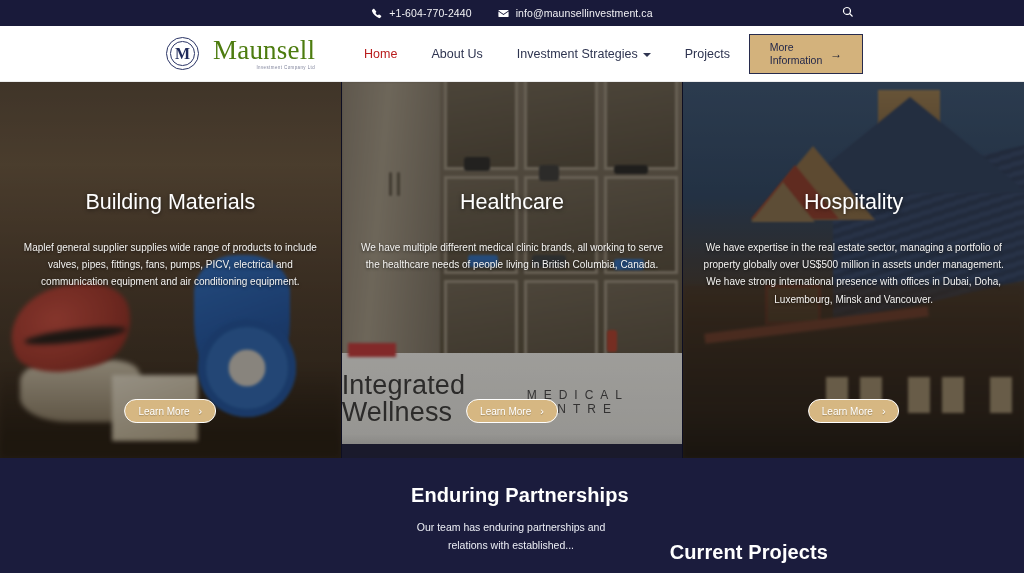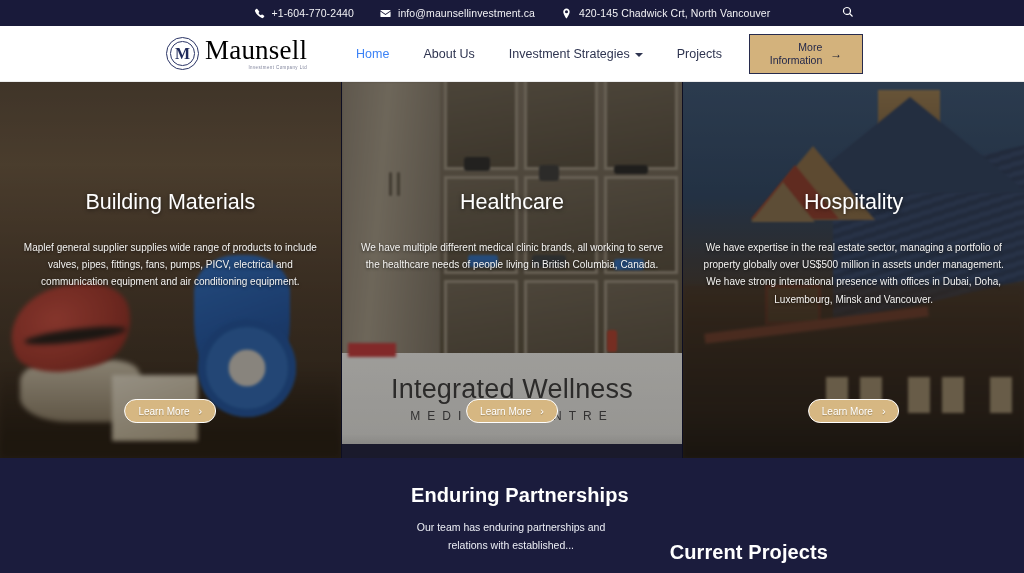--- a/index.html
+++ b/index.html
@@ -57,43 +57,44 @@
     border-radius: 50%; border: 1.4px solid #2b3566;
   }
   .logo-mark span {
     font-family: "Liberation Serif", serif;
     font-weight: bold; font-size: 16px; color: #1f2a5a;
     position: relative; z-index: 2; line-height: 1;
   }
   .logo-text { display: flex; flex-direction: column; line-height: 1; }
   .logo-word {
     font-family: "Liberation Serif", serif;
-    font-size: 27px; color: #000000; letter-spacing: .2px;
+    font-size: 27px; color: #4d7c0f; letter-spacing: .2px;
     line-height: 1.02;
+    margin-left: 8px;
   }
   .logo-sub {
     font-size: 4.4px; color: #7d8199; letter-spacing: .45px;
     text-align: right; margin-top: 1px; transform: scaleY(1.25);
   }
   .nav-links { display: flex; align-items: center; gap: 0; margin-left: 32px; }
   .nav-link {
     font-size: 12.5px; color: #2e3450; padding: 0 17px;
     cursor: pointer; white-space: nowrap; display: flex; align-items: center; gap: 5px;
     text-decoration: none;
   }
-  .nav-link.active { color: #3b82f6; }
+  .nav-link.active { color: #b91c1c; }
   .caret { width: 0; height: 0; border-left: 4px solid transparent; border-right: 4px solid transparent; border-top: 4.5px solid #2e3450; display: inline-block; margin-top: 2px; }
   .cta-btn {
     position: absolute; right: 161px; top: 50%; transform: translateY(-50%);
     width: 114px; height: 40px;
     background: #d3b27c; border: 1.4px solid #272b4d;
     display: flex; align-items: center; justify-content: center; gap: 8px;
     cursor: pointer; padding: 0 6px;
   }
-  .cta-label { font-size: 10.5px; color: #23284a; text-align: right; line-height: 1.22; }
+  .cta-label { font-size: 10.5px; color: #23284a; text-align: left; line-height: 1.22; }
   .cta-arrow { font-size: 12px; color: #14182e; line-height: 1; }
 
   
   .hero { display: flex; height: 376px; width: 1024px; }
   .panel { position: relative; overflow: hidden; flex: 1 1 0; }
   .panel + .panel { border-left: 1px solid #0d0e22; }
   .panel .bg { position: absolute; inset: 0; }
   .panel .scrim { position: absolute; inset: 0; background: rgba(22,18,14,0.38); }
   .panel .content {
     position: absolute; left: 0; right: 0; top: 108px;
@@ -169,21 +170,21 @@
   .shelf-grid {
     position:absolute; left:29%; top:-4%; right:0; height:84%;
     display:grid; grid-template-columns: repeat(3, 1fr); grid-template-rows: repeat(3, 1fr);
     gap: 6px; padding: 4px; filter: blur(1.2px);
   }
   .shelf-cell { background: linear-gradient(170deg,#6f6556 0%, #564d3f 100%); border: 3px solid #9a9080; }
   .shelf-item { position:absolute; border-radius:3px; filter: blur(1px); }
   .sign {
     position:absolute; left:0; right:0; bottom:13px; height:92px;
     background: linear-gradient(180deg,#f2f2f0 0%, #e6e6e4 88%, #cfcfcd 100%);
-    display:flex; flex-direction:column; align-items:center; justify-content:center;
+    display:flex; flex-direction:row; align-items:center; justify-content:center;
     filter: blur(.55px);
   }
   .sign .l1 { font-size: 27px; color:#3a3a3c; letter-spacing:.2px; line-height:1; }
   .sign .l2 { font-size: 12px; color:#46464a; letter-spacing: 7px; margin-top:6px; }
   .sign-red { position:absolute; left:2%; top:-10px; width:48px; height:14px; background:#c5373a; filter: blur(1.4px); }
   .p2-strip { position:absolute; left:0; right:0; bottom:0; height:14px; background:#1e1f3f; }
 
   
   .p3-bg { background: linear-gradient(180deg,#3a5577 0%, #2c4566 30%, #46382c 58%, #2a2119 100%); }
   .roof-main {
@@ -245,28 +246,20 @@
     <div class="tb-item">
       <span class="tb-ico">
         <svg viewBox="0 0 16 16">
             <path d="M1 3h14v10H1z" fill="none"></path>
             <path d="M1.2 3h13.6c.3 0 .6.3.6.6v.2L8 8.6.6 3.8v-.2c0-.3.3-.6.6-.6zM.6 5.2 8 10l7.4-4.8v7.2c0 .3-.3.6-.6.6H1.2c-.3 0-.6-.3-.6-.6z"></path>
           </svg>
       </span>
       <span class="label">info@maunsellinvestment.ca</span>
     </div>
 
-    <div class="tb-item">
-      <span class="tb-ico">
-        <svg viewBox="0 0 16 16">
-            <path d="M8 .8C5.4.8 3.3 2.9 3.3 5.5c0 3.4 4 9.2 4.2 9.4.2.3.7.3.9 0 .2-.2 4.2-6 4.2-9.4C12.7 2.9 10.6.8 8 .8zm0 6.9a2.2 2.2 0 1 1 0-4.4 2.2 2.2 0 0 1 0 4.4z"></path>
-          </svg>
-      </span>
-      <span class="label">420-145 Chadwick Crt, North Vancouver</span>
-    </div>
 
   </div>
 
   <button class="search-btn">
     <span>
       <svg viewBox="0 0 16 16">
           <path d="M6.6 1.2a5.4 5.4 0 1 0 3.3 9.7l3.6 3.6 1.1-1.1-3.6-3.6A5.4 5.4 0 0 0 6.6 1.2zm0 1.6a3.8 3.8 0 1 1 0 7.6 3.8 3.8 0 0 1 0-7.6z"></path>
         </svg>
     </span>
   </button>

